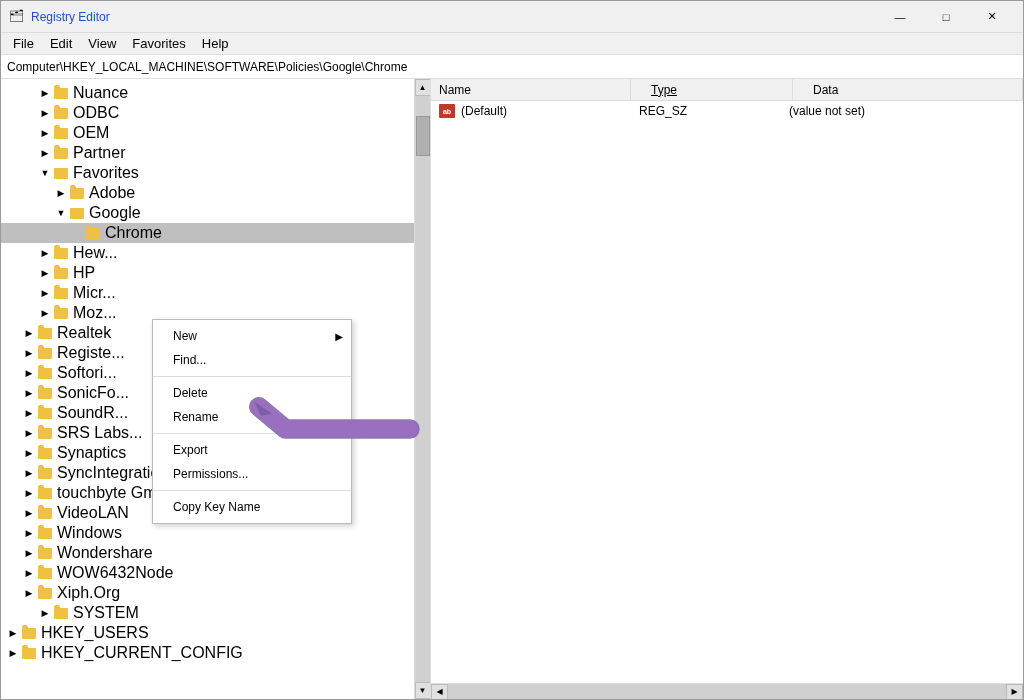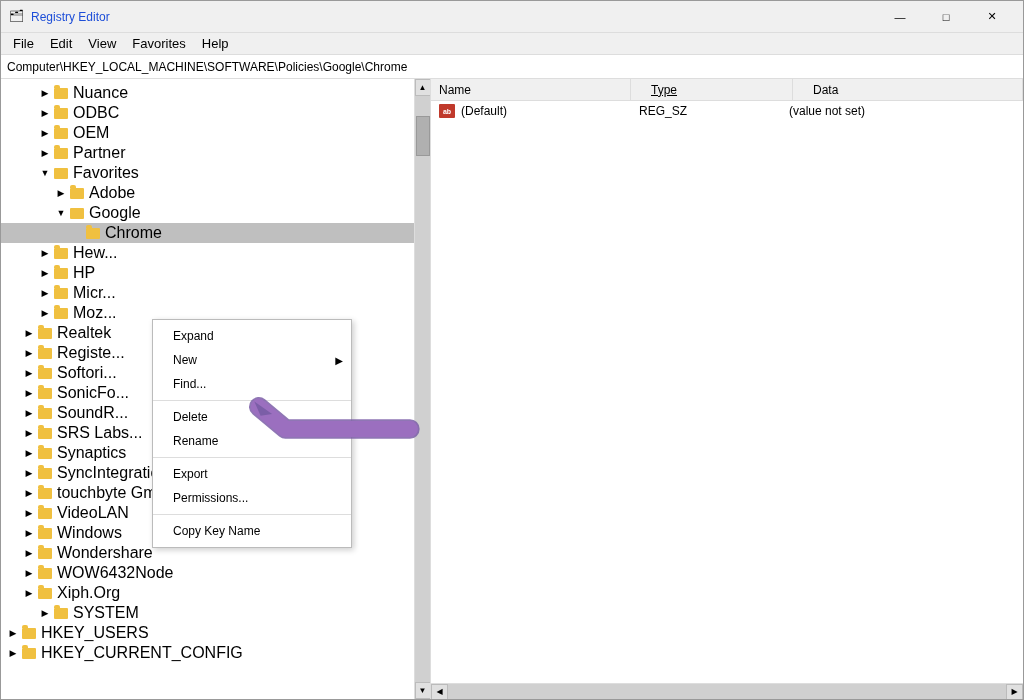--- a/index.html
+++ b/index.html
@@ -584,23 +584,20 @@
         <div class="tree-scrollbar">
           <div class="scroll-arrow">▲</div>
           <div class="scroll-track">
             <div class="scroll-thumb"></div>
           </div>
           <div class="scroll-arrow">▼</div>
         </div>
 
         <div class="context-menu">
           <div class="ctx-item">
-            <span>Expand</span>
-          </div>
-          <div class="ctx-item">
             <span>New</span>
             <span class="arrow-right">▶</span>
           </div>
           <div class="ctx-item">
             <span>Find...</span>
           </div>
           <div class="ctx-separator"></div>
           <div class="ctx-item">
             <span>Delete</span>
           </div>

